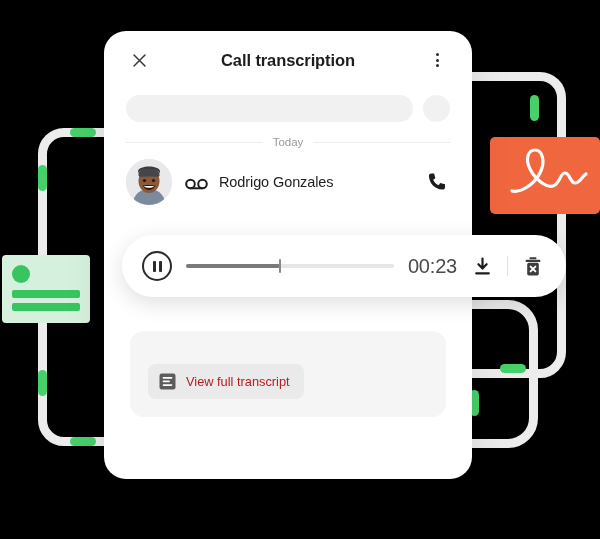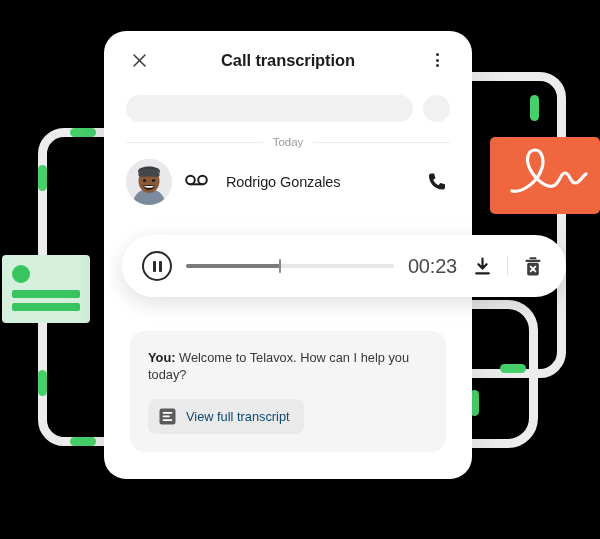--- a/index.html
+++ b/index.html
@@ -197,22 +197,22 @@
     position: relative;
   }
   .avatar svg { display:block; }
   .contact-info {
     margin-left: 13px;
     flex: 1;
     min-width: 0;
   }
   .contact-name-line {
     display: flex;
-    align-items: flex-start;
-    gap: 18px;
+    align-items: flex-end;
+    gap: 11px;
   }
   .vm-icon { flex: none; }
   .contact-name {
     font-size: 14.5px;
     color: #1d1d1d;
     letter-spacing: -0.1px;
   }
   .contact-sub {
     margin-top: 4px;
     margin-left: 34px;
@@ -335,21 +335,21 @@
     display: inline-flex;
     align-items: center;
     gap: 10px;
     background: #eaeaea;
     border-radius: 8px;
     padding: 9px 14px 9px 11px;
     cursor: pointer;
   }
   .transcript-btn span.lbl {
     font-size: 12.8px;
-    color: #0c4a6e;
+    color: #b91c1c;
   }
 </style>
 </head>
 <body>
 
 <div class="stage">
 
   <div class="frame frame-left"></div>
   <div class="frame frame-right"></div>
   <div class="frame frame-right-lower"></div>
@@ -427,21 +427,20 @@
         </div>
       </div>
       <div class="call-btn">
         <svg width="22" height="22" viewBox="0 0 22 22">
           <path d="M6.2 2.4 L9.1 2.4 L10.4 7.2 L8.2 8.8 C9.2 11.4 11.0 13.2 13.6 14.2 L15.2 12.0 L20.0 13.3 L20.0 16.2 C20.0 17.6 18.9 18.6 17.5 18.5 C9.6 17.9 4.5 12.8 3.9 4.9 C3.8 3.5 4.8 2.4 6.2 2.4 Z" fill="#1d1d1d"></path>
         </svg>
       </div>
     </div>
 
     <div class="transcript">
-      <div class="transcript-line"><b>You:</b><span> Welcome to Telavox. How can I help you today?</span></div>
       <div class="transcript-btn">
         <svg width="17" height="17" viewBox="0 0 17 17">
           <rect x="0.5" y="0.5" width="16" height="16" rx="2.2" fill="#5c5c5c"></rect>
           <rect x="3.6" y="4.0" width="9.8" height="1.7" rx="0.8" fill="#ffffff"></rect>
           <rect x="3.6" y="7.6" width="7.2" height="1.7" rx="0.8" fill="#ffffff"></rect>
           <rect x="3.6" y="11.2" width="9.8" height="1.7" rx="0.8" fill="#ffffff"></rect>
         </svg>
         <span class="lbl">View full transcript</span>
       </div>
     </div>

